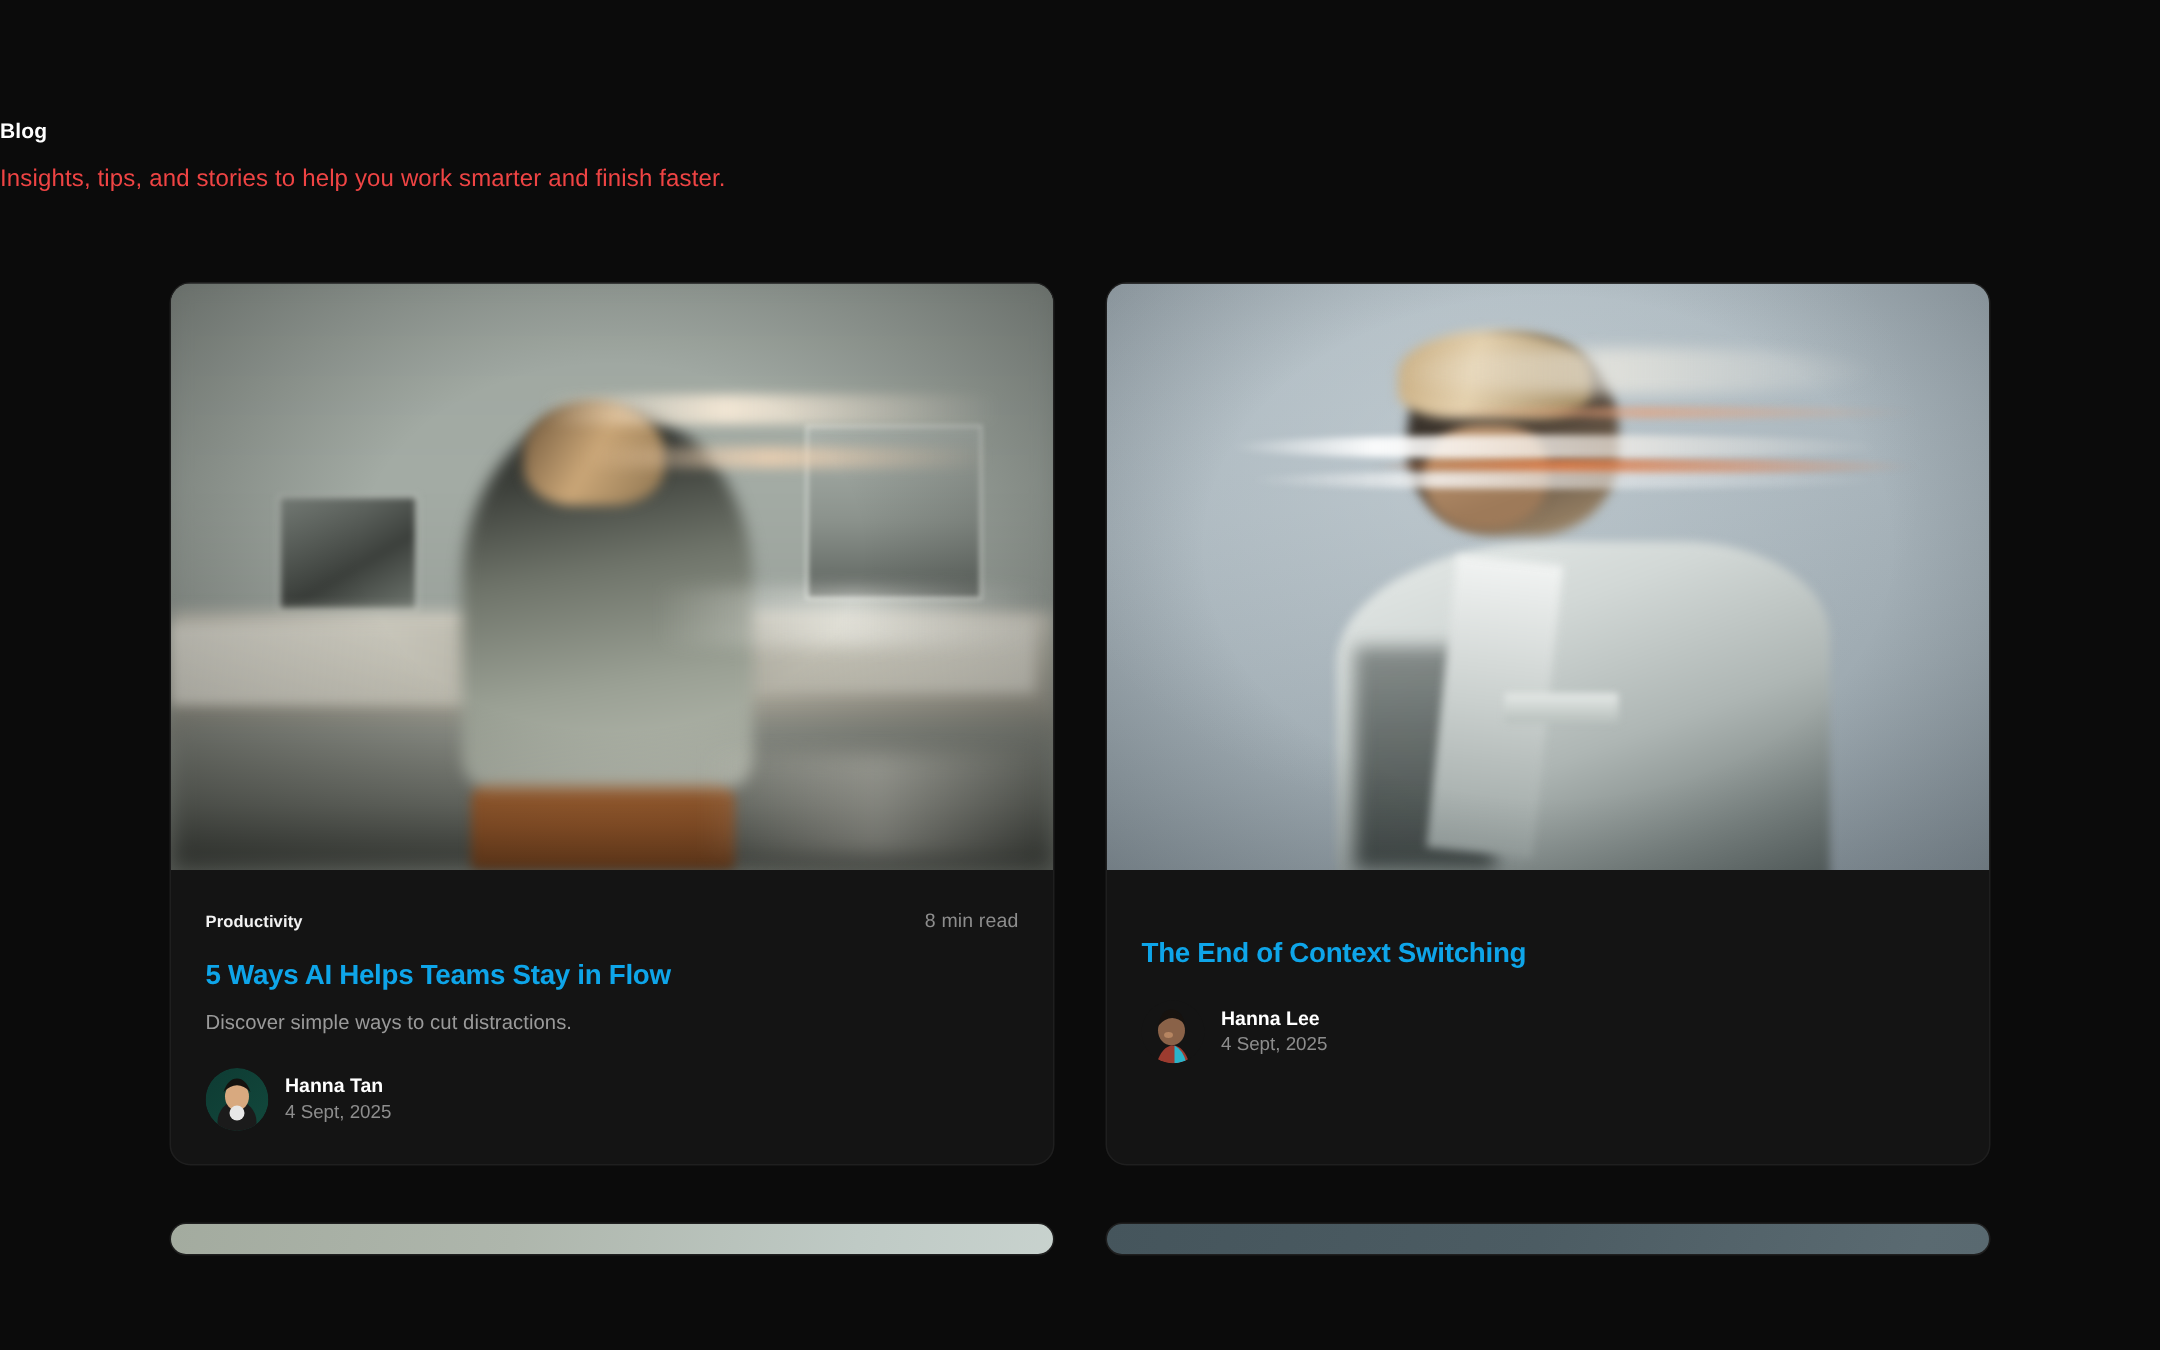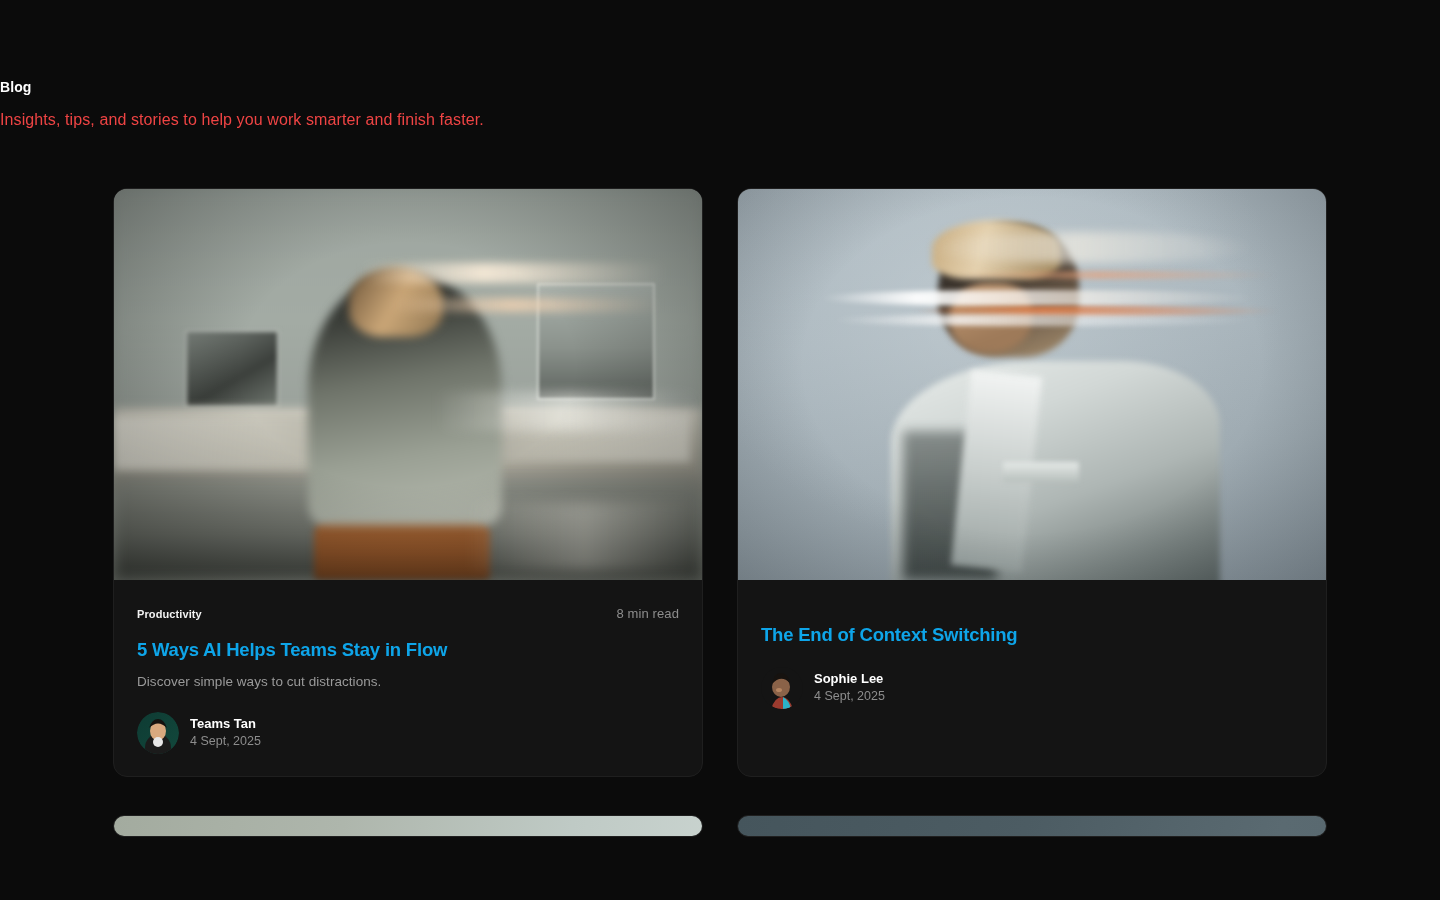--- a/index.html
+++ b/index.html
@@ -296,21 +296,21 @@
               <g clip-path="url(#cp1)">
                 <rect width="42" height="42" fill="url(#g1bg)"></rect>
                 <ellipse cx="21" cy="36" rx="13" ry="14" fill="#1b1b1b"></ellipse>
                 <ellipse cx="21" cy="19" rx="8" ry="9.5" fill="#d8a97f"></ellipse>
                 <path d="M12 16 q9 -9 18 0 q-3 -9 -9 -9 q-6 0 -9 9z" fill="#14120f"></path>
                 <ellipse cx="21" cy="30" rx="5" ry="5" fill="#e7e7e7"></ellipse>
               </g>
             </svg>
           </div>
           <div class="byline-text">
-            <span class="author-name">Teams Tan</span>
+            <span class="author-name">Hanna Tan</span>
             <span class="post-date">4 Sept, 2025</span>
           </div>
         </div>
       </div>
     </article>
 
     <article class="card">
       <div class="card-media">
         <div class="art-portrait">
           <div class="bg-soft"></div>
@@ -343,21 +343,21 @@
                 <rect width="42" height="42" fill="#141414"></rect>
                 <ellipse cx="20" cy="20" rx="9" ry="10" fill="#8a6248"></ellipse>
                 <path d="M11 17 q9 -10 18 -1 q-2 -10 -9 -10 q-7 0 -9 11z" fill="#16120f"></path>
                 <path d="M10 42 q4 -12 11 -12 q7 0 11 12z" fill="#9c3b2f"></path>
                 <path d="M22 30 q6 3 8 12 l-8 0z" fill="#2bb3c9"></path>
                 <ellipse cx="18" cy="23" rx="3" ry="2" fill="#c9946c" opacity=".7"></ellipse>
               </g>
             </svg>
           </div>
           <div class="byline-text">
-            <span class="author-name">Sophie Lee</span>
+            <span class="author-name">Hanna Lee</span>
             <span class="post-date">4 Sept, 2025</span>
           </div>
         </div>
       </div>
     </article>
 
     <article class="card card-partial">
       <div class="card-media">
         <div class="art-sage"></div>
       </div>

